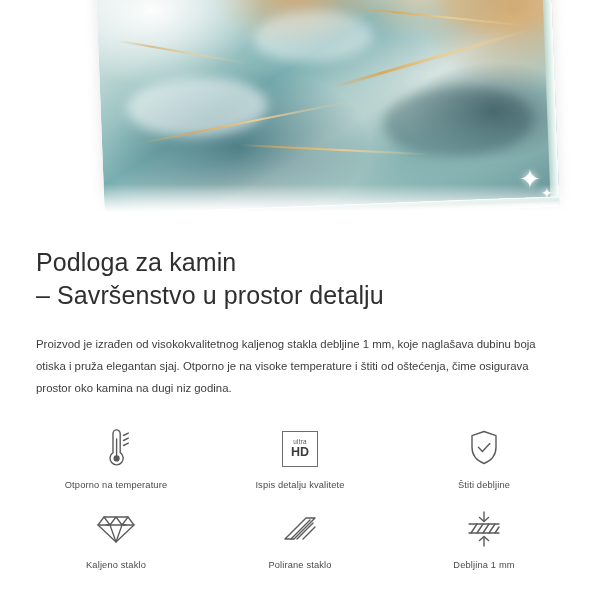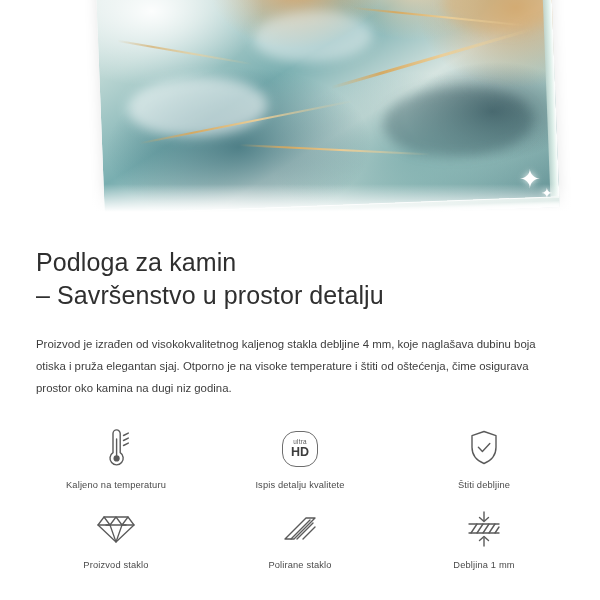--- a/index.html
+++ b/index.html
@@ -162,21 +162,21 @@
     font-size: 9.3px;
     color: #4a4a4a;
     text-align: center;
     letter-spacing: 0.15px;
   }
   svg { display: block; }
   .hd-box {
     width: 34px;
     height: 34px;
     border: 1.4px solid #6d6d6d;
-    border-radius: 14px;
+    border-radius: 0;
     display: flex;
     flex-direction: column;
     align-items: center;
     justify-content: center;
     line-height: 1;
   }
   .hd-top {
     font-size: 6.4px;
     color: #5a5a5a;
     letter-spacing: 0.2px;
@@ -214,35 +214,35 @@
       <div class="sparkle sp2">✦</div>
       <div class="hero-fade"></div>
     </div>
   </div>
 
   <div class="content">
     <h1 class="headline">
       <span>Podloga za kamin</span>
       <span class="line2">– Savršenstvo u prostor detalju</span>
     </h1>
-    <p class="paragraph">Proizvod je izrađen od visokokvalitetnog kaljenog stakla debljine 4 mm, koje naglašava dubinu boja otiska i pruža elegantan sjaj. Otporno je na visoke temperature i štiti od oštećenja, čime osigurava prostor oko kamina na dugi niz godina.</p>
+    <p class="paragraph">Proizvod je izrađen od visokokvalitetnog kaljenog stakla debljine 1 mm, koje naglašava dubinu boja otiska i pruža elegantan sjaj. Otporno je na visoke temperature i štiti od oštećenja, čime osigurava prostor oko kamina na dugi niz godina.</p>
   </div>
 
   <div class="features">
 
     <div class="feature">
       <div class="feature-icon">
         <svg width="34" height="44" viewBox="0 0 34 44" fill="none" stroke="#5a5a5a" stroke-width="1.4" stroke-linecap="round">
           <path d="M14 6.5a3.6 3.6 0 0 1 7.2 0v19.2a6.6 6.6 0 1 1-7.2 0z"></path>
           <circle cx="17.6" cy="31.4" r="3.1" fill="#5a5a5a" stroke="none"></circle>
           <path d="M17.6 12v17"></path>
           <path d="M24.5 8.5l4.8-2.4M24.5 13.5l4.8-2.4M24.5 18.5l4.8-2.4"></path>
         </svg>
       </div>
-      <div class="feature-label">Kaljeno na temperaturu</div>
+      <div class="feature-label">Otporno na temperature</div>
     </div>
 
     <div class="feature">
       <div class="feature-icon">
         <div class="hd-box">
           <span class="hd-top">ultra</span>
           <span class="hd-bottom">HD</span>
         </div>
       </div>
       <div class="feature-label">Ispis detalju kvalitete</div>
@@ -262,21 +262,21 @@
       <div class="feature-icon">
         <svg width="40" height="36" viewBox="0 0 40 36" fill="none" stroke="#5a5a5a" stroke-width="1.3" stroke-linejoin="round" stroke-linecap="round">
           <path d="M8 6h24l6 8-18 17L2 14z"></path>
           <path d="M2 14h36"></path>
           <path d="M8 6l6 8-4 0"></path>
           <path d="M32 6l-6 8 4 0"></path>
           <path d="M14 14l6 17 6-17"></path>
           <path d="M14 14l6-8 6 8"></path>
         </svg>
       </div>
-      <div class="feature-label">Proizvod staklo</div>
+      <div class="feature-label">Kaljeno staklo</div>
     </div>
 
     <div class="feature">
       <div class="feature-icon">
         <svg width="42" height="34" viewBox="0 0 42 34" fill="none" stroke="#5a5a5a" stroke-width="1.4" stroke-linecap="round" stroke-linejoin="round">
           <path d="M6 27L27 6h9L15 27z"></path>
           <path d="M12 27L31 8"></path>
           <path d="M18 27L34 11"></path>
           <path d="M24 27L36 15"></path>
         </svg>

